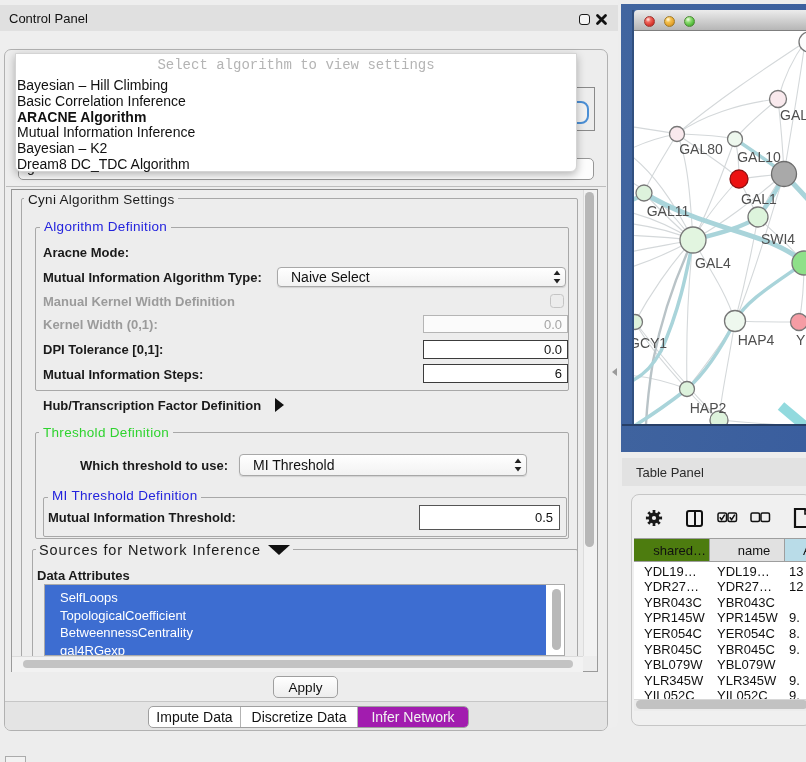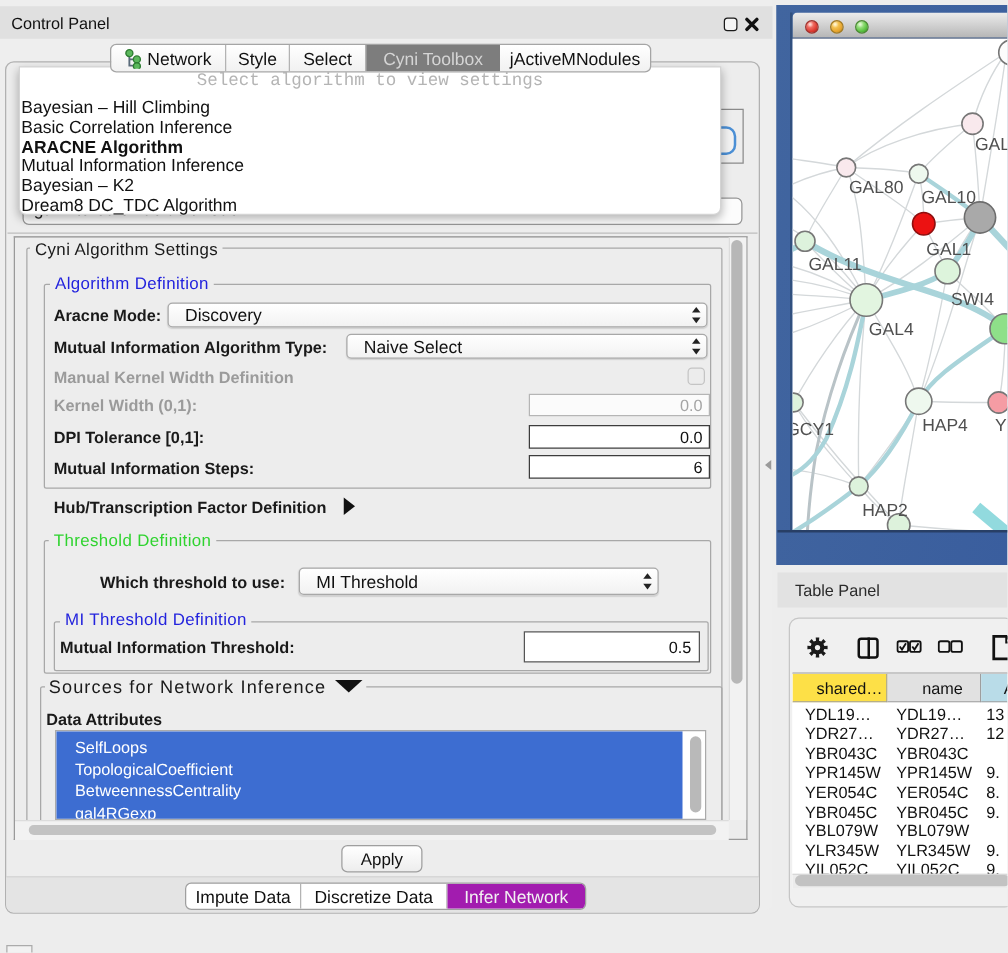--- a/index.html
+++ b/index.html
@@ -48,27 +48,20 @@
 
 <div class="abs" style="left:0;top:0;width:806px;height:762px;clip-path:inset(190px 223px 106px 12px);">
 
 <div class="abs" style="left:21px;top:198px;width:557px;height:480px;border:1px solid #a8a8a8;border-radius:2px;"></div>
 <div class="gtitle" style="left:24px;top:192px;">Cyni Algorithm Settings</div>
 
 <div class="abs" style="left:35px;top:227px;width:534px;height:164px;border:1px solid #a8a8a8;border-radius:2px;"></div>
 <div class="gtitle" style="left:40px;top:219px;color:#2323dd;">Algorithm Definition</div>
 
 <div class="flbl" style="left:43px;top:245px;">Aracne Mode:</div>
-<div class="combo" style="left:134px;top:242px;width:432px;height:20px;">
-        <span class="cbtext">Discovery</span>
-        <svg class="cbarr" width="8" height="14" viewBox="0 0 8 14">
-          <path d="M4 0.5 L7.4 5 L0.6 5 Z" fill="#222"></path>
-          <path d="M4 13.5 L7.4 9 L0.6 9 Z" fill="#222"></path>
-        </svg>
-      </div>
 
 <div class="flbl" style="left:43px;top:270px;">Mutual Information Algorithm Type:</div>
 <div class="combo" style="left:277px;top:267px;width:289px;height:20px;">
         <span class="cbtext">Naive Select</span>
         <svg class="cbarr" width="8" height="14" viewBox="0 0 8 14">
           <path d="M4 0.5 L7.4 5 L0.6 5 Z" fill="#222"></path>
           <path d="M4 13.5 L7.4 9 L0.6 9 Z" fill="#222"></path>
         </svg>
       </div>
 
@@ -132,34 +125,20 @@
 
 <div class="abs" style="left:15px;top:53px;width:562px;height:119px;background:#fff;border:1px solid #d4d4d4;border-radius:0 0 6px 6px;box-shadow:0 3px 8px rgba(0,0,0,0.28);"></div>
 <div class="abs" style="left:15px;top:57px;width:562px;text-align:center;font-size:14px;color:#b4b4b4;font-family:Liberation Mono, monospace;">Select algorithm to view settings</div>
 <div class="pitem" style="top:77px;">Bayesian – Hill Climbing</div>
 <div class="pitem" style="top:93px;">Basic Correlation Inference</div>
 <div class="pitem" style="top:108.5px;font-weight:bold;">ARACNE Algorithm</div>
 <div class="pitem" style="top:124px;">Mutual Information Inference</div>
 <div class="pitem" style="top:140px;">Bayesian – K2</div>
 <div class="pitem" style="top:155.5px;">Dream8 DC_TDC Algorithm</div>
 
-<div class="abs" style="left:88px;top:35px;width:433px;height:23px;border:1px solid #a5a5a5;border-radius:5px;background:linear-gradient(#ffffff,#f1f1f1);display:flex;overflow:hidden;">
-  <div class="seg" style="width:92px;border-right:1px solid #b3b3b3;">
-    <svg width="14" height="17" viewBox="0 0 14 17" style="margin-right:4px;">
-          <path d="M3.5 6 L3.5 14.5 L8 14.5 M3.5 9.5 L8 9.5" stroke="#5a6b7a" stroke-width="1.5" fill="none"></path>
-          <circle cx="3.5" cy="4.5" r="2.8" fill="#5cb85c" stroke="#2e7d32" stroke-width="1.1"></circle>
-          <circle cx="9.5" cy="9.5" r="2.8" fill="#5cb85c" stroke="#2e7d32" stroke-width="1.1"></circle>
-          <circle cx="9.5" cy="15" r="2.8" fill="#5cb85c" stroke="#2e7d32" stroke-width="1.1"></circle>
-        </svg>
-    Network</div>
-  <div class="seg" style="width:51px;border-right:1px solid #b3b3b3;">Style</div>
-  <div class="seg" style="width:61px;border-right:1px solid #b3b3b3;">Select</div>
-  <div class="seg" style="width:107px;background:#7d7d7d;color:#d5d5d5;">Cyni Toolbox</div>
-  <div class="seg" style="width:120px;">jActiveMNodules</div>
-</div>
 
 <div class="abs" style="left:612px;top:368px;width:0;height:0;border-top:4px solid transparent;border-bottom:4px solid transparent;border-right:5px solid #9a9a9a;"></div>
 
 <div class="abs" style="left:5px;top:756px;width:21px;height:20px;border:1.5px solid #ababab;background:#f2f2f2;"></div>
 
 <div class="abs" style="left:621px;top:4px;width:185px;height:448px;background:linear-gradient(100deg,#41659f,#3a5e9e);"></div>
 <div class="abs" style="left:632px;top:10px;width:2px;height:414px;background:#31507f;"></div>
 <div class="abs" style="left:622px;top:424px;width:184px;height:2px;background:#283f66;"></div>
 
 <div class="abs" style="left:634px;top:10px;width:172px;height:21px;background:linear-gradient(#ececec,#b6b6b6);border-bottom:1px solid #7f7f7f;border-radius:4px 0 0 0;"></div>
@@ -287,21 +266,21 @@
     <rect x="11" y="1" width="8.5" height="8.5" rx="1.5"></rect>
   </g>
 </svg>
 <svg class="abs" style="left:793px;top:507px;" width="20" height="22" viewBox="0 0 20 22">
   <path d="M2 2 H12 L17 7 V20 H2 Z" fill="none" stroke="#111" stroke-width="2.2"></path>
   <path d="M12 2 V7 H17" fill="none" stroke="#111" stroke-width="1.6"></path>
 </svg>
 
 <div class="abs" style="left:634px;top:538px;width:172px;height:1px;background:#9e9e9e;"></div>
 <div class="abs" style="left:634px;top:539px;width:172px;height:172px;background:#fff;overflow:hidden;">
-  <div class="abs" style="left:0;top:0;width:76px;height:23px;background:#fde047;border-right:1px solid #9e9e9e;border-bottom:1px solid #9e9e9e;text-align:right;font-size:13px;color:#111;padding:4px 3px 0 0;">shared…</div>
+  <div class="abs" style="left:0;top:0;width:76px;height:23px;background:#4d7c0f;border-right:1px solid #9e9e9e;border-bottom:1px solid #9e9e9e;text-align:right;font-size:13px;color:#111;padding:4px 3px 0 0;">shared…</div>
   <div class="abs" style="left:76px;top:0;width:75px;height:23px;background:#e1e1e1;border-right:1px solid #9e9e9e;border-bottom:1px solid #9e9e9e;text-align:center;font-size:13px;color:#111;padding:4px 0 0 14px;">name</div>
   <div class="abs" style="left:151px;top:0;width:21px;height:23px;background:#b9dce8;border-bottom:1px solid #9e9e9e;font-size:13px;color:#111;padding-top:4px;padding-left:18px;">A</div>
 </div>
 <div class="abs" style="left:634px;top:562px;width:172px;height:138px;background:#fff;overflow:hidden;font-size:13px;color:#111;">
   <div class="abs" style="left:10px;top:1.5px;">YDL19…</div>
       <div class="abs" style="left:83px;top:1.5px;">YDL19…</div>
       <div class="abs" style="left:155px;top:1.5px;">13</div>
   <div class="abs" style="left:10px;top:17.1px;">YDR27…</div>
       <div class="abs" style="left:83px;top:17.1px;">YDR27…</div>
       <div class="abs" style="left:155px;top:17.1px;">12</div>

